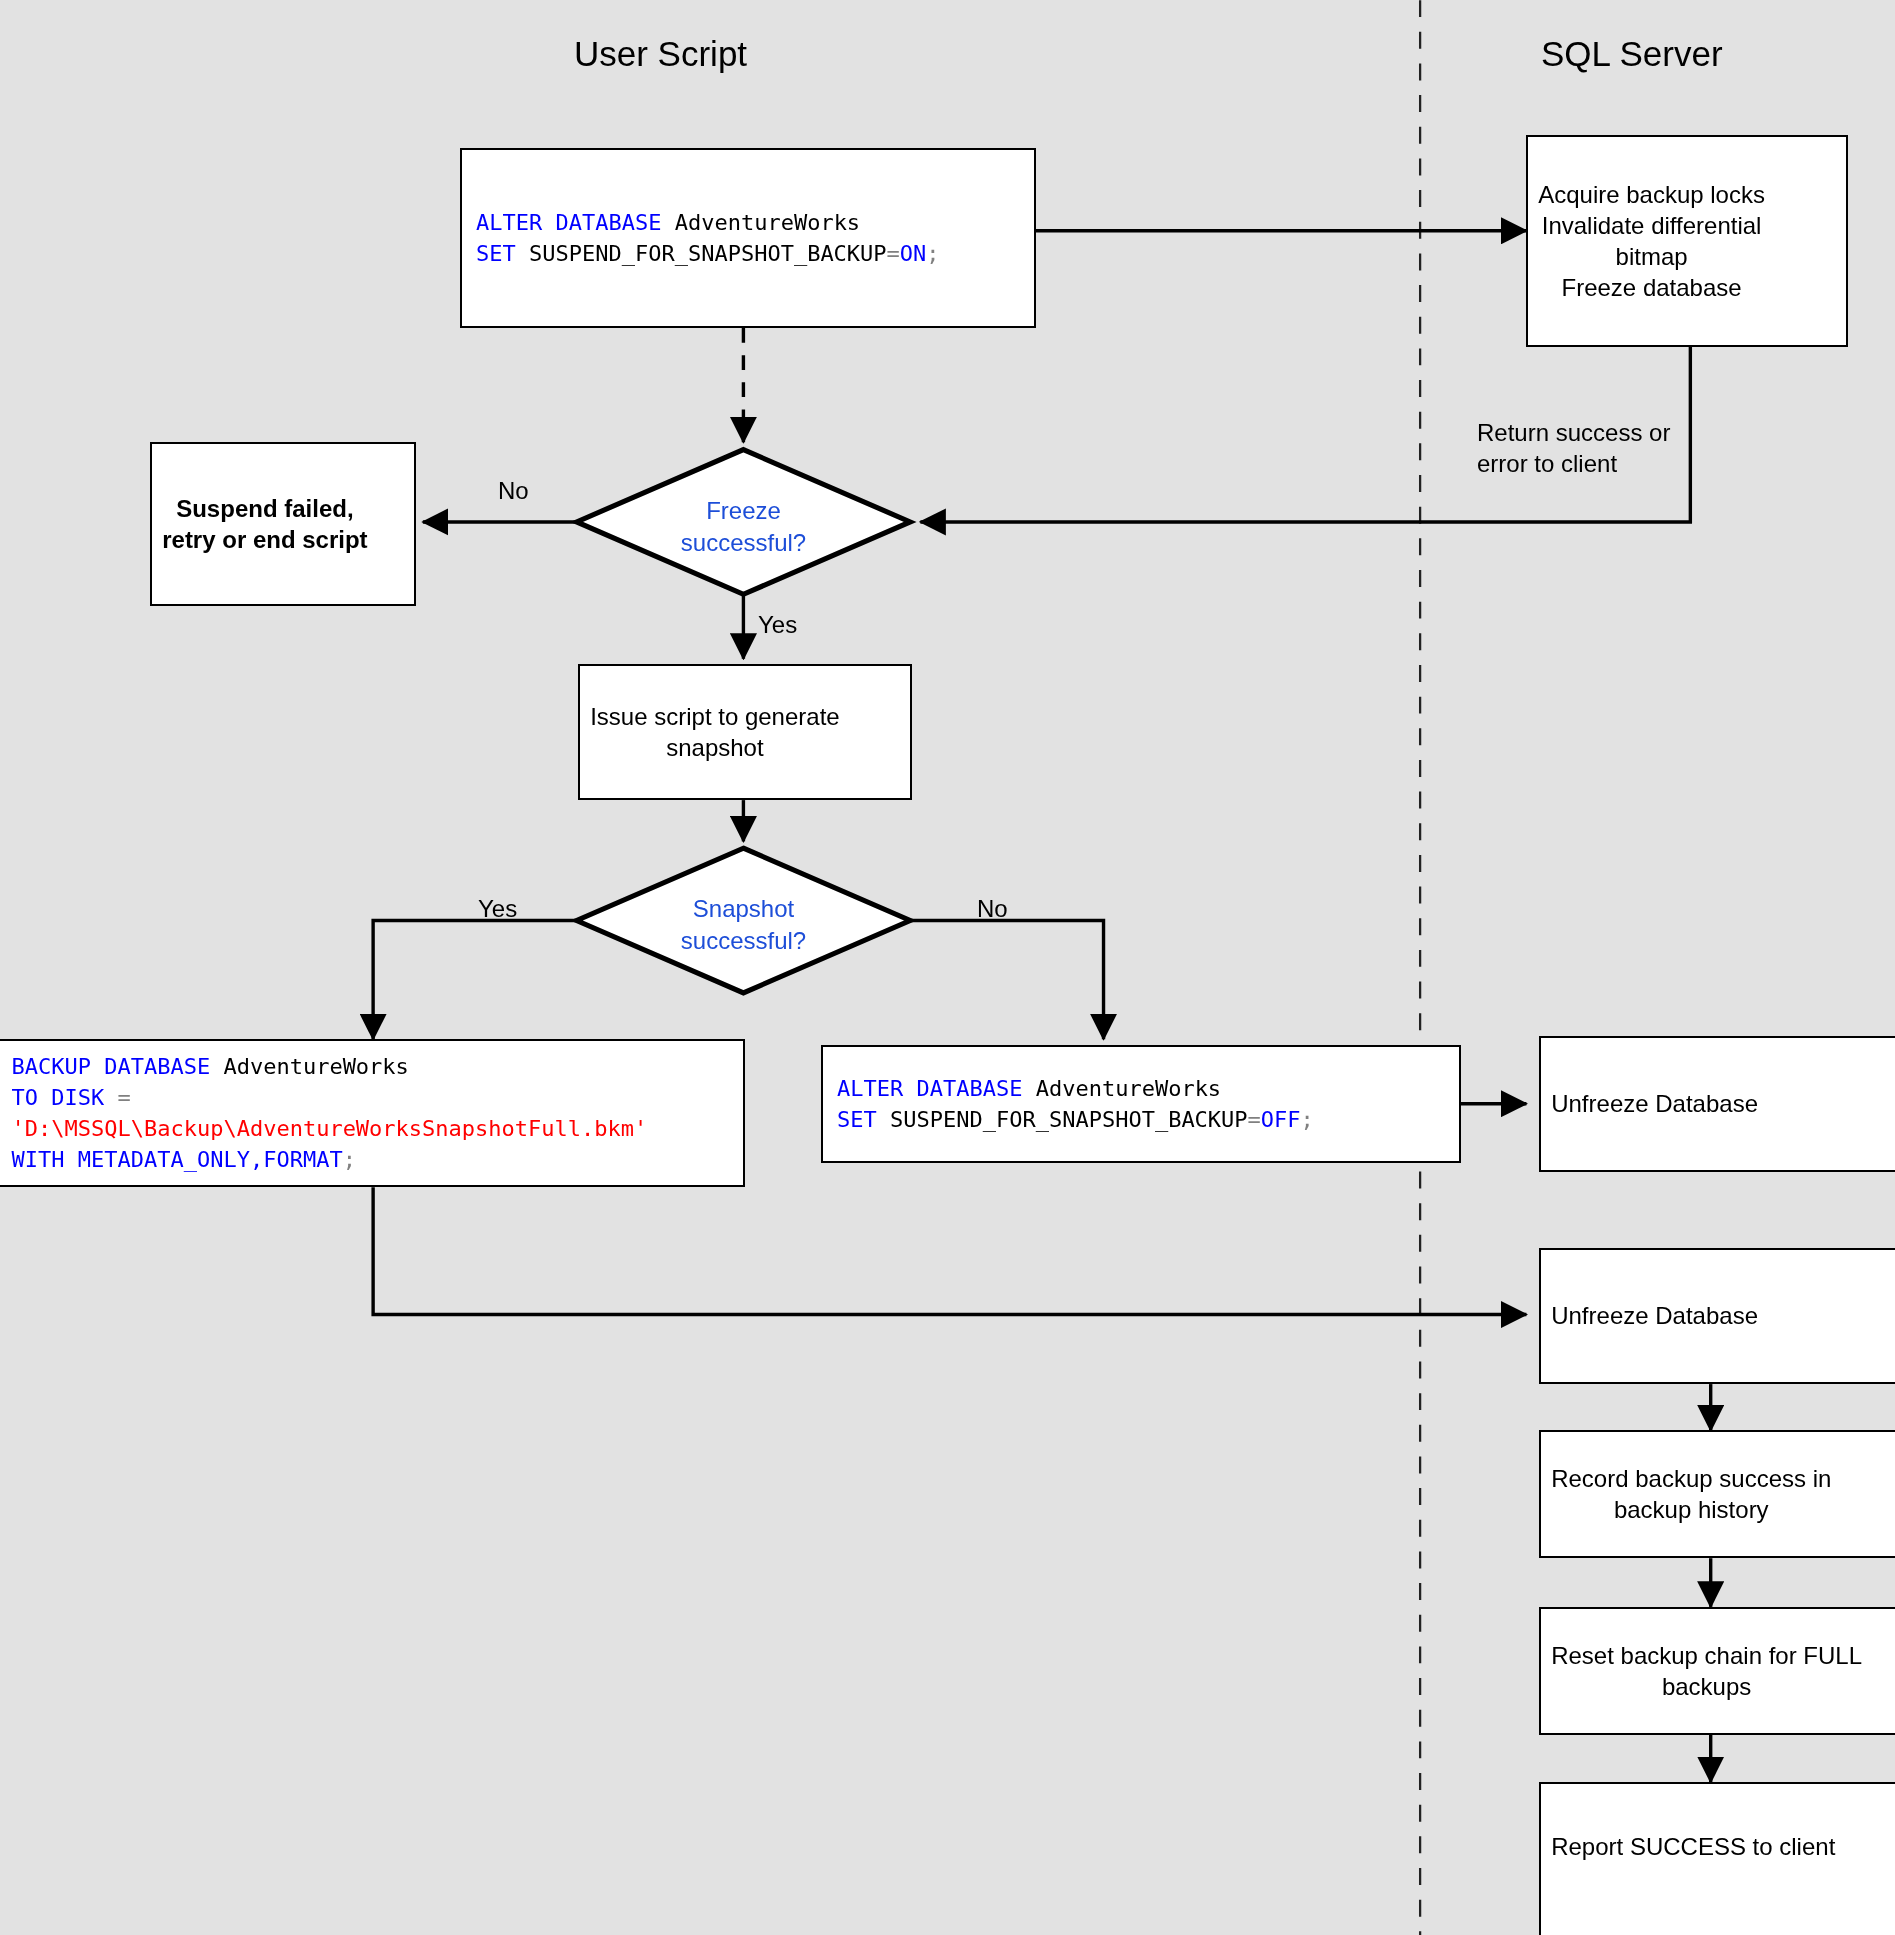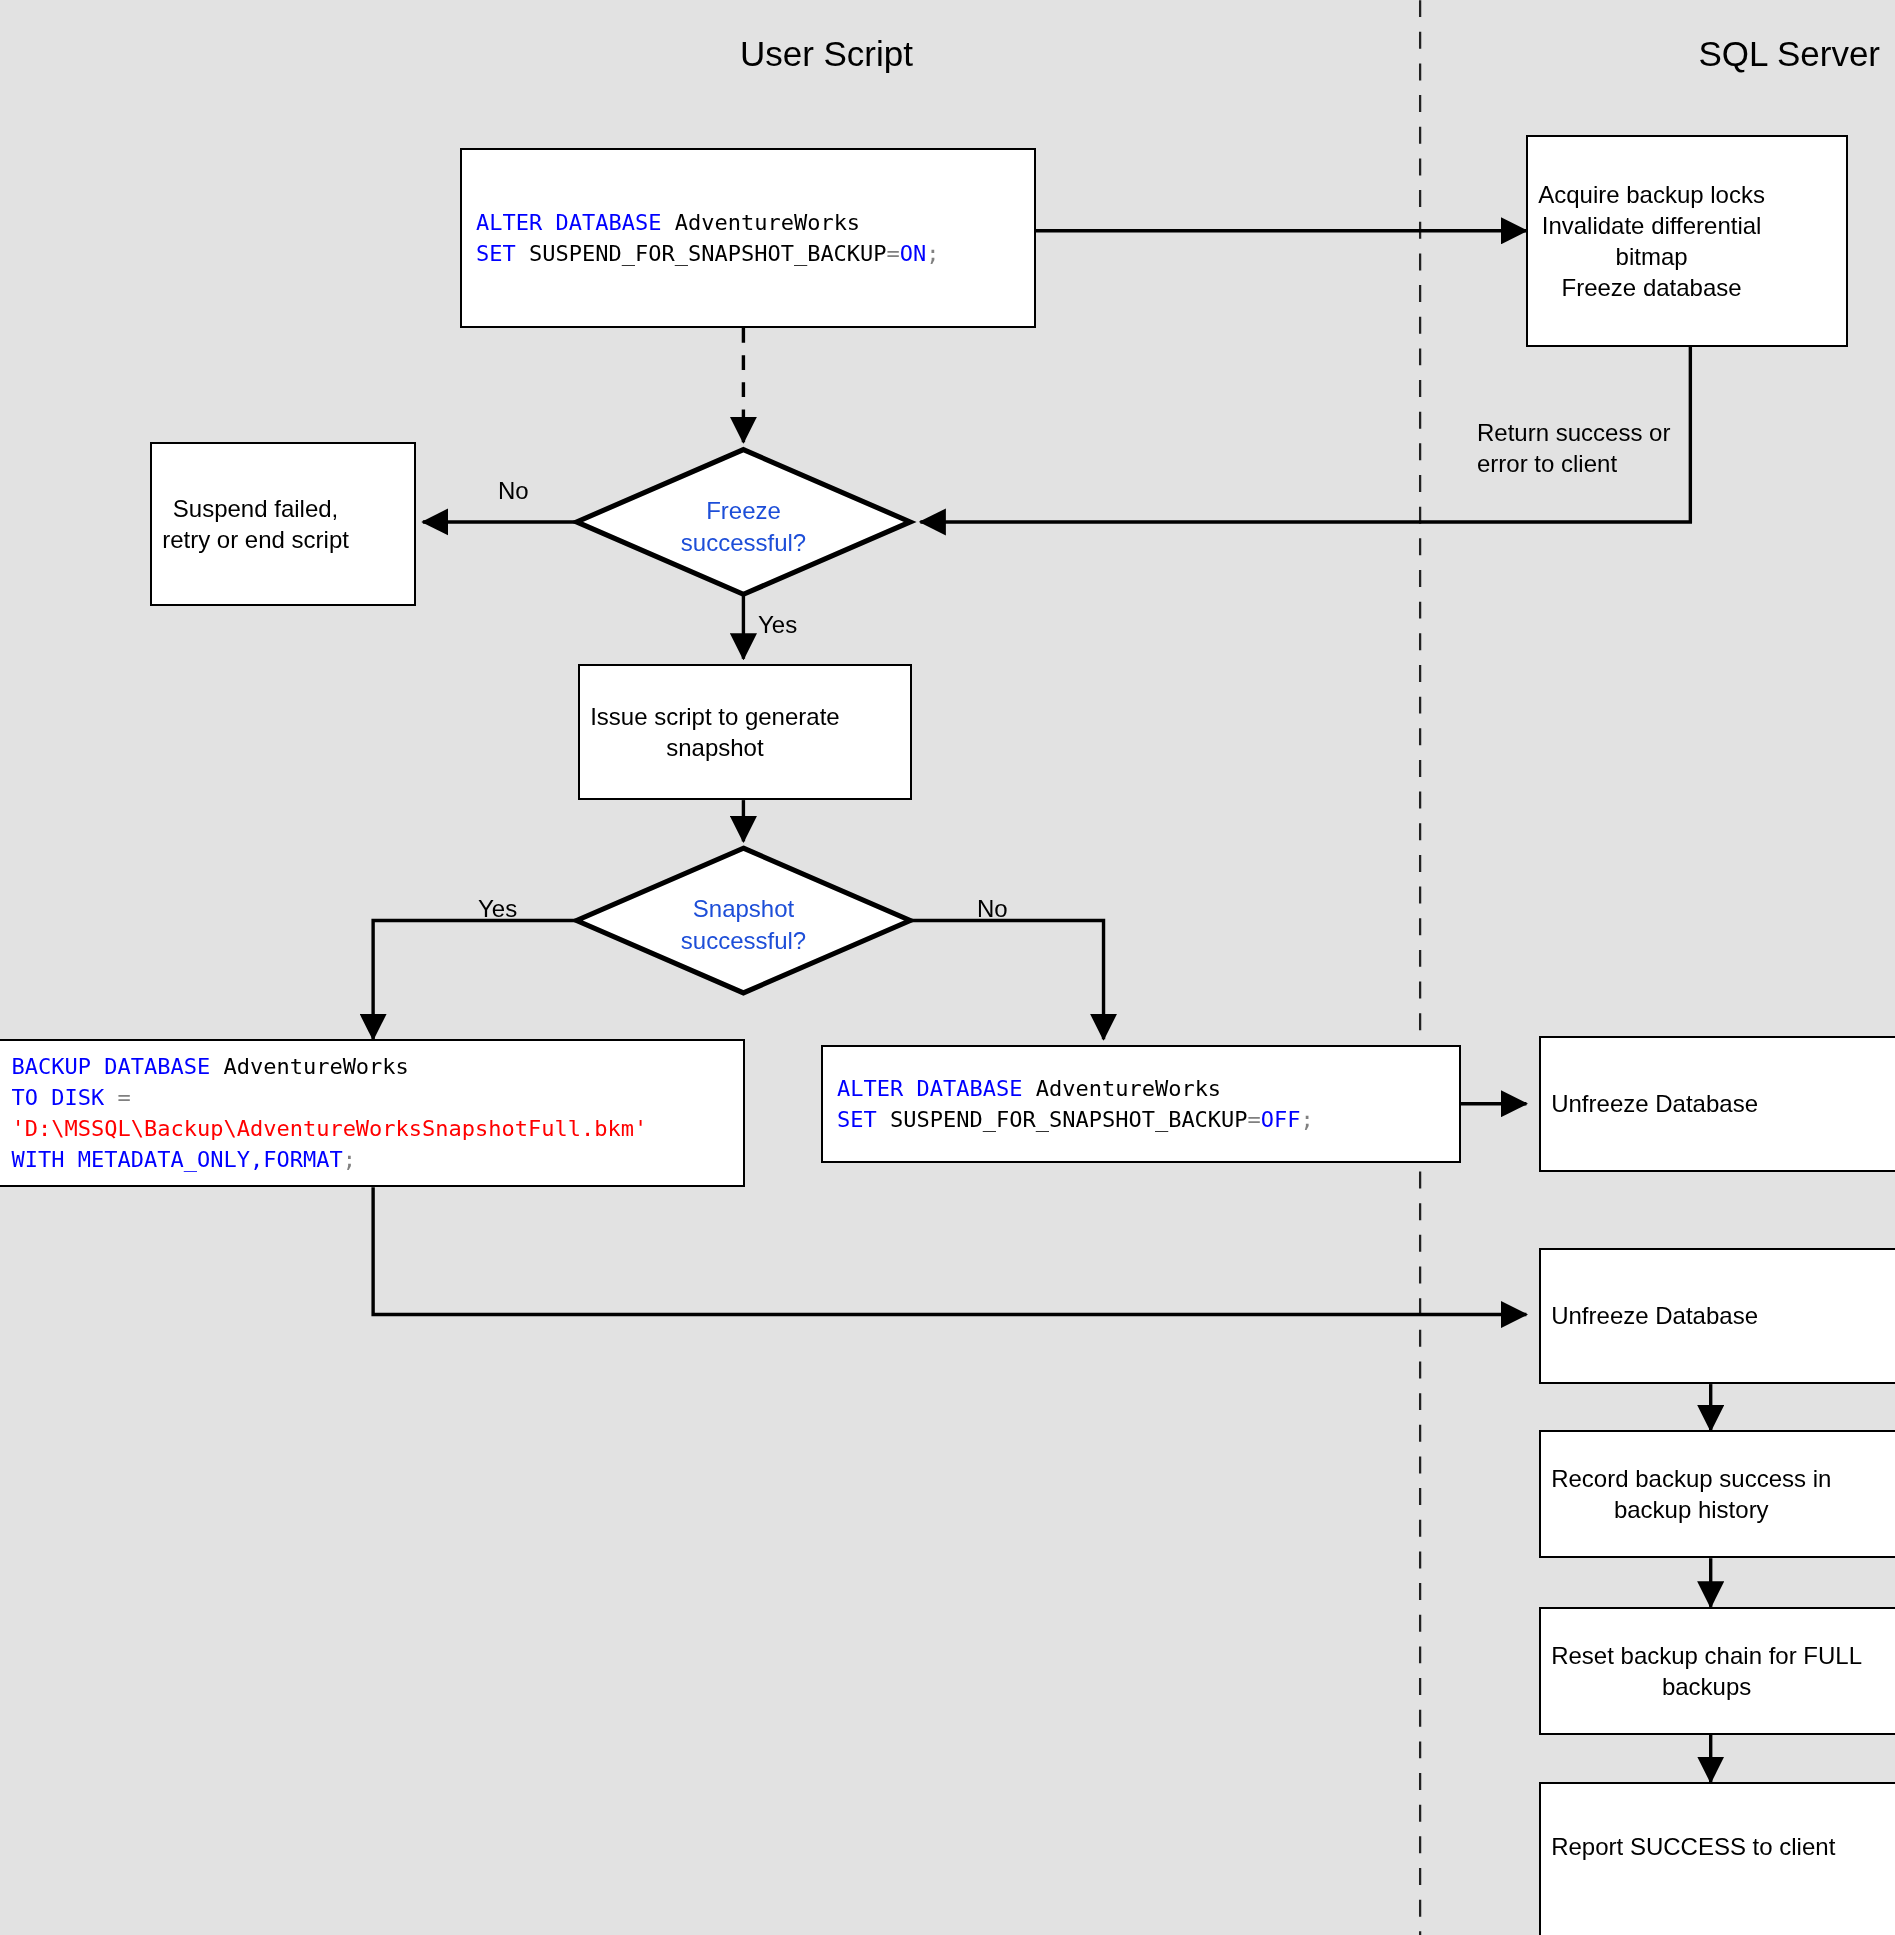--- a/index.html
+++ b/index.html
@@ -21,21 +21,21 @@
     width: 1895px;
     height: 1936px;
   }
   
   .lane-title {
     position: absolute;
     font-family: "Liberation Sans", sans-serif;
     font-size: 35px;
     color: #000;
     white-space: nowrap;
-    text-align: right;
+    text-align: left;
     font-weight: 400;
   }
   
   .node {
     position: absolute;
     background: #ffffff;
     border: 2.8px solid #000000;
     box-sizing: border-box;
     display: flex;
     align-items: center;
@@ -148,21 +148,21 @@
   </div>
 
   <div class="node" style="left:1526px; top:135px; width:322px; height:212px;">
     <div class="label" style="white-space:pre-line;">Acquire backup locks
 Invalidate differential
 bitmap
 Freeze database</div>
   </div>
 
   <div class="node" style="left:150px; top:442px; width:266px; height:164px;">
-    <div class="label" style="white-space:pre-line;">Suspend failed,
+    <div class="label" style="white-space:pre-line;font-weight:bold;">Suspend failed,
 retry or end script</div>
   </div>
 
   <div class="diamond-text" style="left:574px; top:495px; width:339px; white-space:pre-line;">Freeze
 successful?</div>
 
   <div class="node" style="left:578px; top:664px; width:334px; height:136px;">
     <div class="label" style="white-space:pre-line;">Issue script to generate
 snapshot</div>
   </div>

